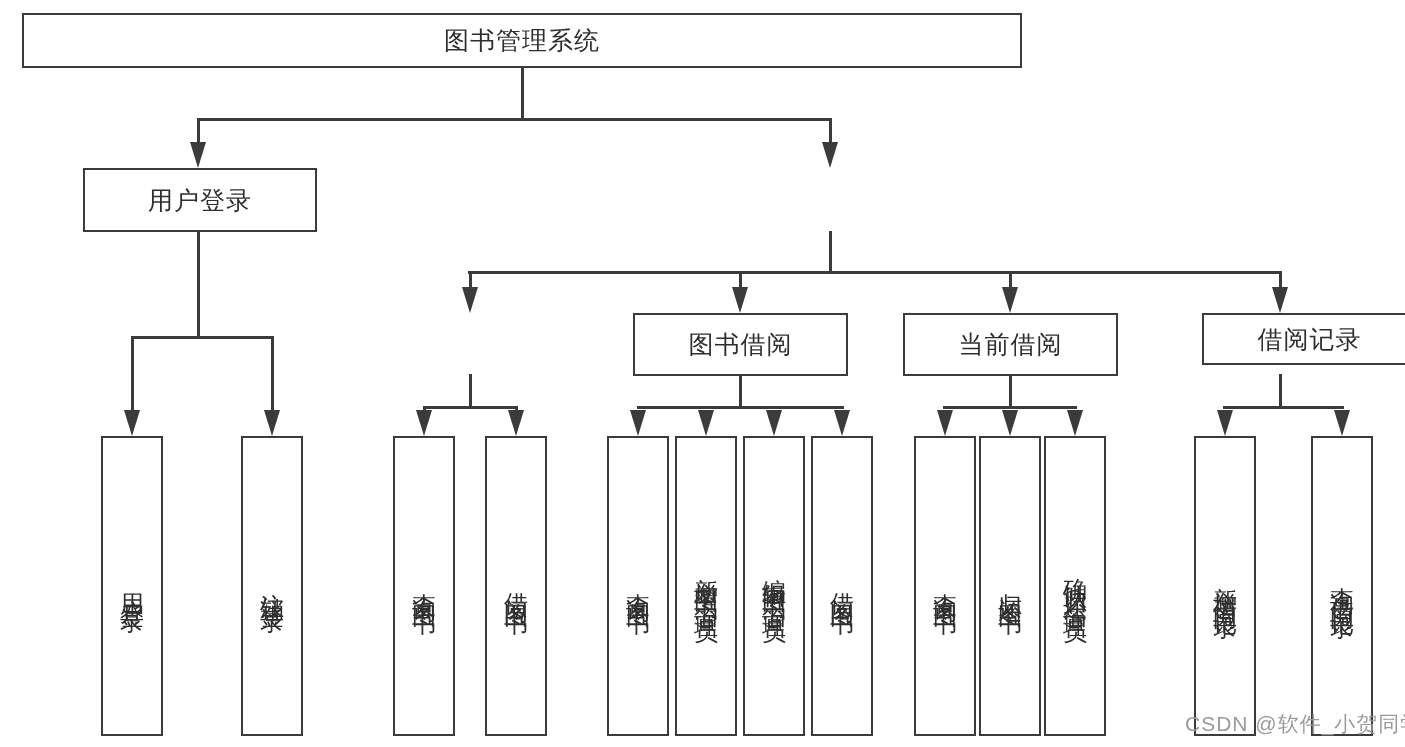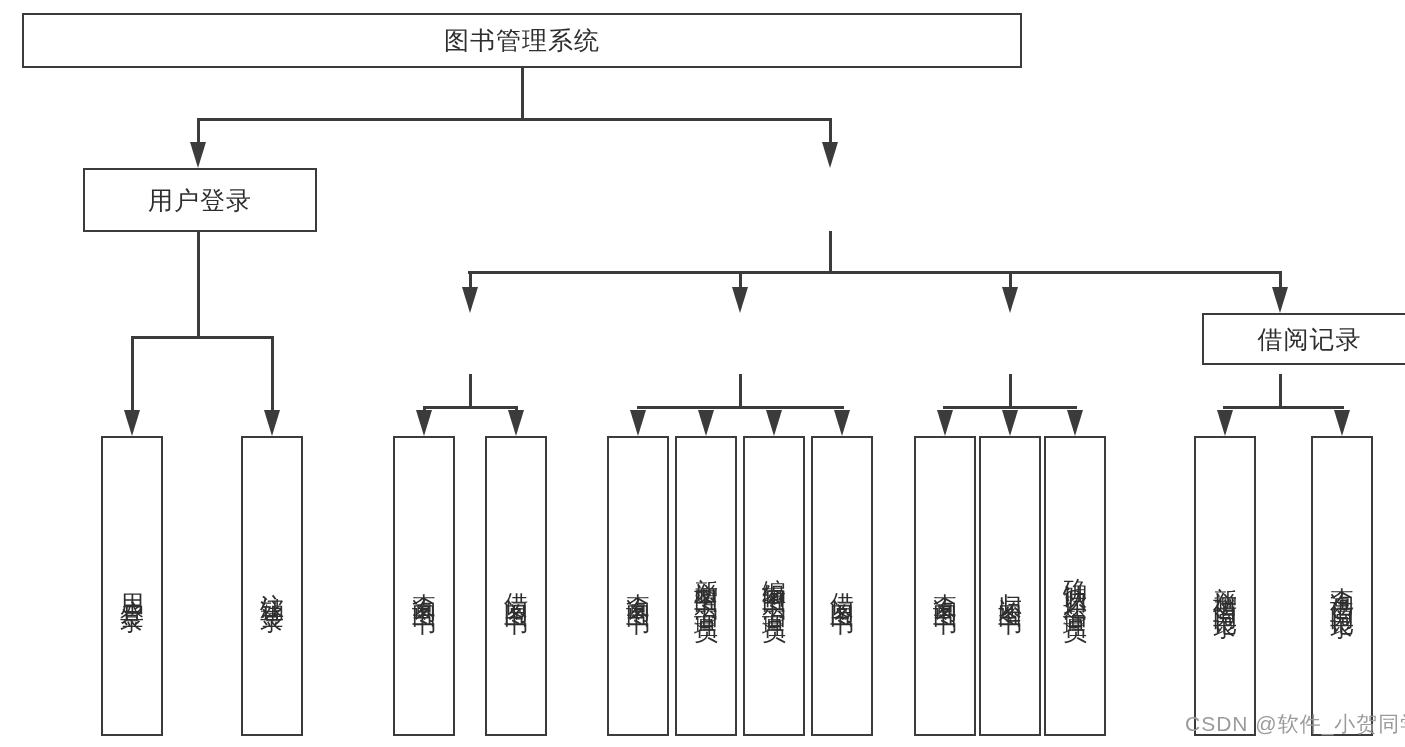--- a/index.html
+++ b/index.html
@@ -93,20 +93,26 @@
   <div class="hline" style="left:468px;top:271px;width:814px;"></div>
   <div class="vline" style="left:469px;top:271px;height:19px;"></div>
   <div class="arrow" style="left:462px;top:287px;"></div>
   <div class="vline" style="left:739px;top:271px;height:19px;"></div>
   <div class="arrow" style="left:732px;top:287px;"></div>
   <div class="vline" style="left:1009px;top:271px;height:19px;"></div>
   <div class="arrow" style="left:1002px;top:287px;"></div>
   <div class="vline" style="left:1279px;top:271px;height:19px;"></div>
   <div class="arrow" style="left:1272px;top:287px;"></div>
 
+  <div class="node" style="left:633px;top:313px;width:215px;height:63px;">
+    <span>图书借阅</span>
+  </div>
+  <div class="node" style="left:903px;top:313px;width:215px;height:63px;">
+    <span>当前借阅</span>
+  </div>
   <div class="node" style="left:1202px;top:313px;width:215px;height:52px;">
     <span>借阅记录</span>
   </div>
 
   <div class="vline" style="left:469px;top:374px;height:34px;"></div>
   <div class="hline" style="left:423px;top:406px;width:95px;"></div>
   <div class="vline" style="left:423px;top:406px;height:8px;"></div>
   <div class="arrow" style="left:416px;top:410px;"></div>
   <div class="vline" style="left:515px;top:406px;height:8px;"></div>
   <div class="arrow" style="left:508px;top:410px;"></div>

